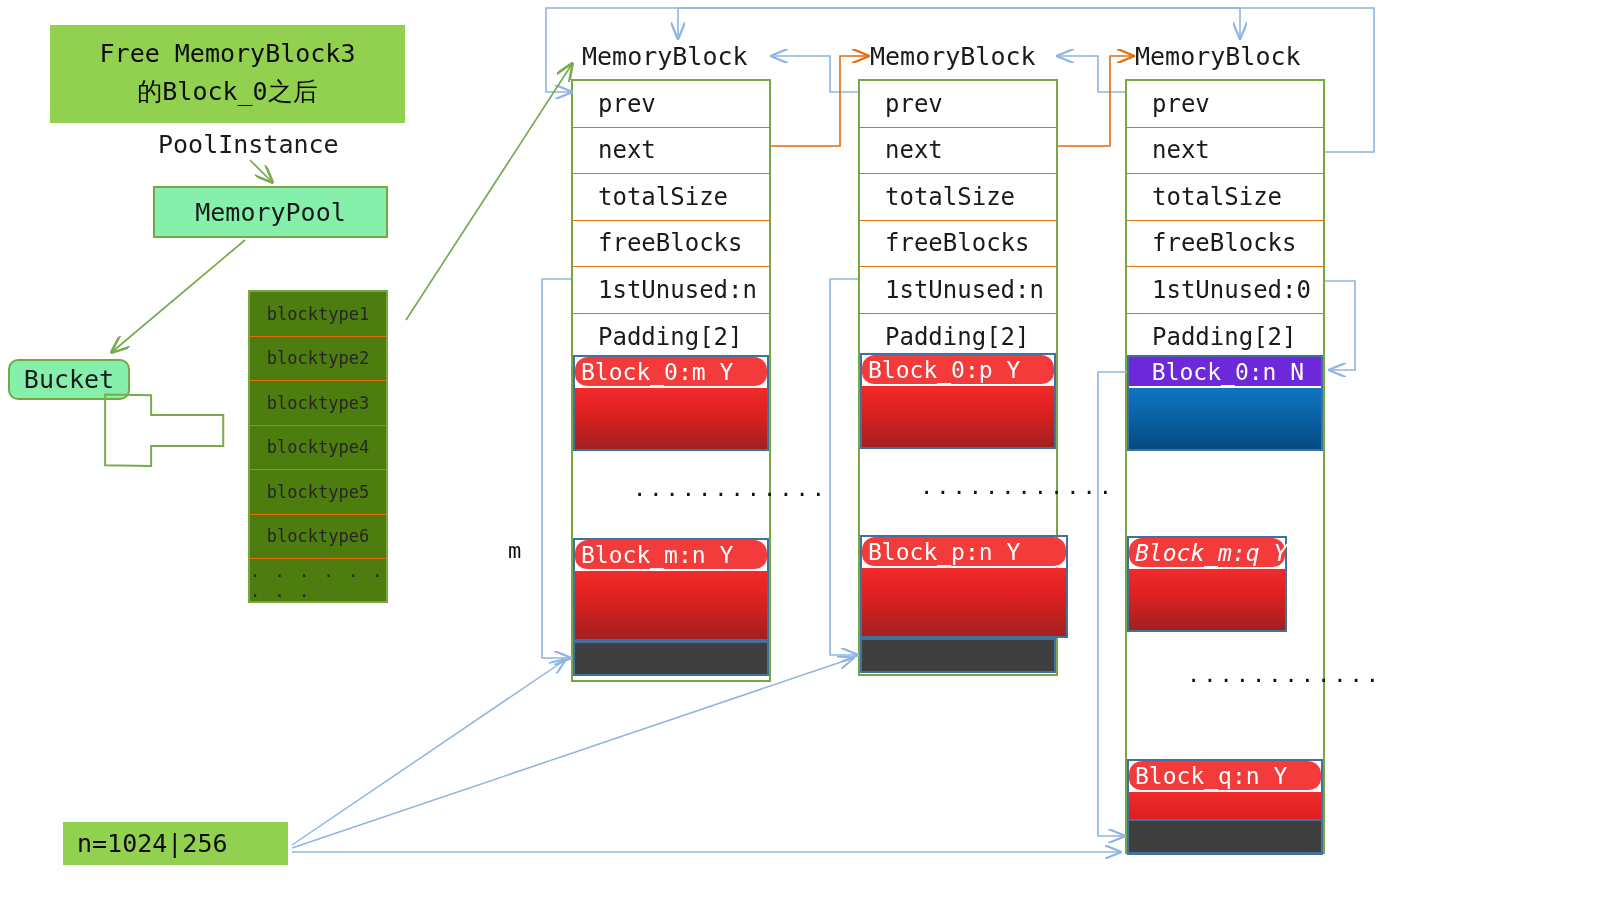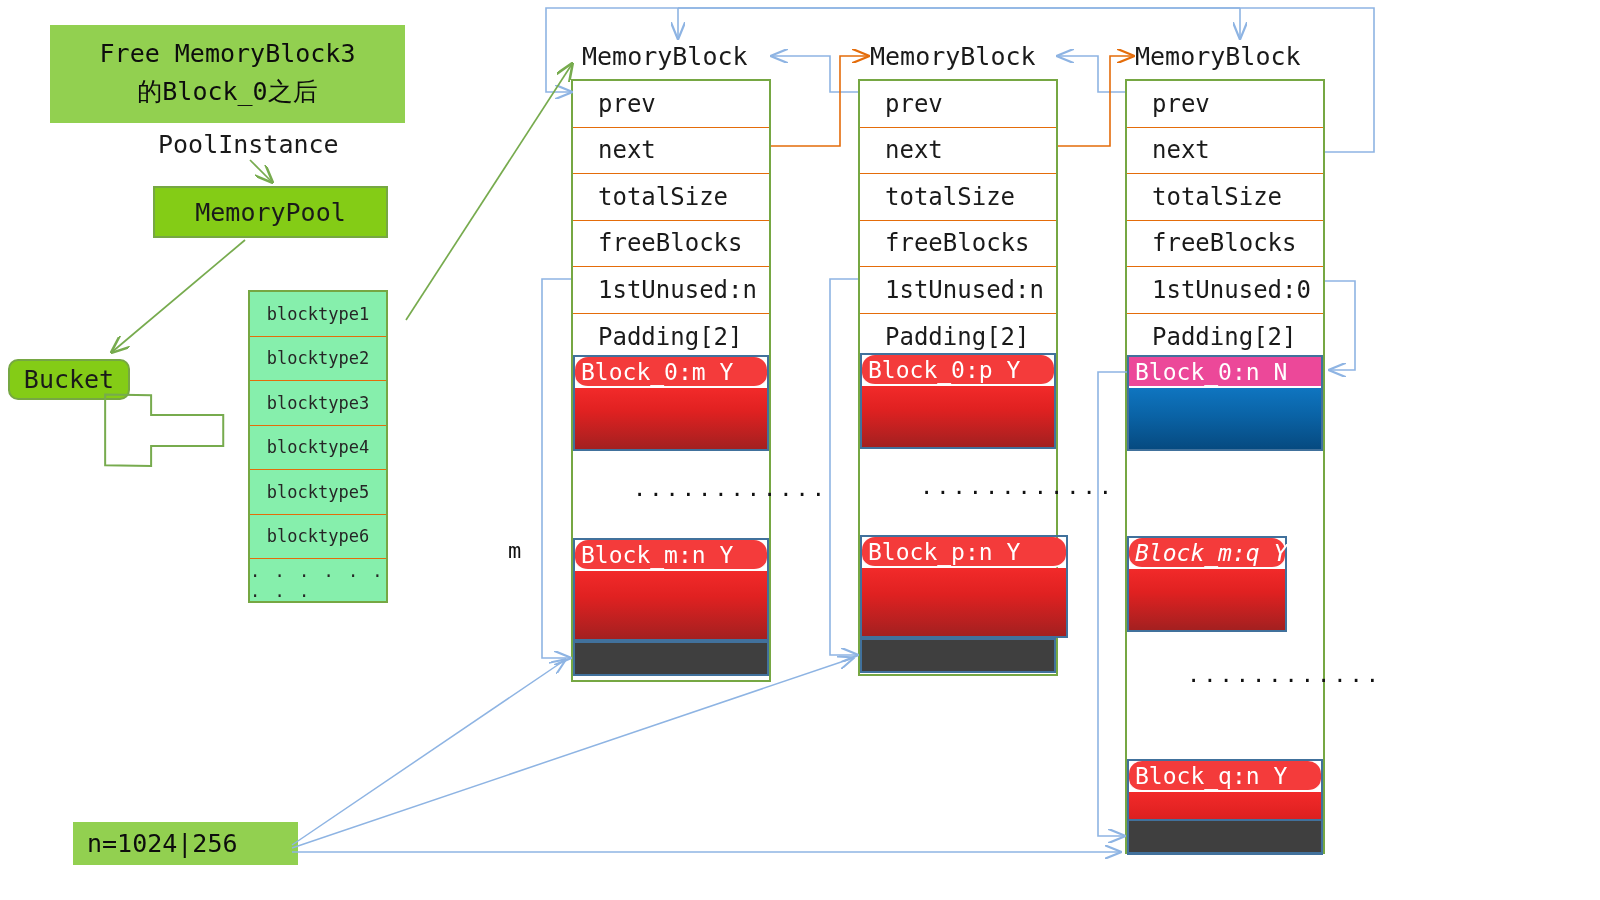--- a/index.html
+++ b/index.html
@@ -17,29 +17,29 @@
     font-size:25px;line-height:38px;
     padding:10px 14px 12px 14px;
     white-space:pre-line;
     font-family:"DejaVu Sans Mono","Liberation Mono",monospace;
   }
   .plain-label{
     font-size:25px;color:#1a1a1a;white-space:nowrap;
     font-family:"DejaVu Sans Mono","Liberation Mono",monospace;
   }
   .green-box{
-    border:2px solid #76a743;background:#84cc16;
+    border:2px solid #76a743;background:#86efac;
     display:flex;align-items:center;justify-content:center;
     font-size:25px;color:#1a1a1a;
   }
   .green-box.rounded{border-radius:10px;}
 
   
   .bucket-list{
-    border:2px solid #76a743;background:#86efac;
+    border:2px solid #76a743;background:#4d7c0f;
   }
   .bucket-list .bt-row{
     border-bottom:1px solid #e46c0a;
     display:flex;align-items:center;justify-content:center;
     font-size:17px;color:#262626;height:44.5px;box-sizing:border-box;
   }
   .bucket-list .bt-row:last-child{border-bottom:none;letter-spacing:2px;}
 
   
   .mb-title{
@@ -63,21 +63,21 @@
     border:2px solid #41719c;
   }
   .blk .blk-hdr{
     height:31px;line-height:31px;
     font-size:23px;color:#ffffff;padding-left:6px;white-space:nowrap;
     box-sizing:border-box;border-bottom:2px solid #ffffff;
   }
   .blk .blk-body{width:100%;}
   .blk.red .blk-hdr{background:#f43b3b;border-radius:13px;}
   .blk.red .blk-body{background:linear-gradient(180deg,#f22a2a 0%,#e02121 38%,#a32020 100%);}
-  .blk.blue .blk-hdr{background:#ec4899;}
+  .blk.blue .blk-hdr{background:#6d28d9;text-align:center;}
   .blk.blue .blk-body{background:linear-gradient(180deg,#0f75c0 0%,#0a63a6 45%,#064a80 100%);}
   .blk.dark{border:2px solid #41719c;background:#3f3f3f;}
 
   .dots{
     position:absolute;font-size:22px;color:#111;letter-spacing:3px;
     font-family:"DejaVu Sans Mono","Liberation Mono",monospace;
   }
   .mlabel{position:absolute;font-size:22px;color:#111;}
 
   svg.overlay{position:absolute;left:0;top:0;width:1600px;height:900px;pointer-events:none;}
@@ -99,21 +99,21 @@
   <div class="abs bucket-list" style="left:248px;top:290px;width:140px;height:313px;">
     <div class="bt-row">blocktype1</div>
     <div class="bt-row">blocktype2</div>
     <div class="bt-row">blocktype3</div>
     <div class="bt-row">blocktype4</div>
     <div class="bt-row">blocktype5</div>
     <div class="bt-row">blocktype6</div>
     <div class="bt-row">. . . . . . . . .</div>
   </div>
 
-  <div class="abs green-banner" style="left:73px;top:822px;width:225px;line-height:27px;padding:8px 14px;font-size:25px;">n=1024|256</div>
+  <div class="abs green-banner" style="left:63px;top:822px;width:225px;line-height:27px;padding:8px 14px;font-size:25px;">n=1024|256</div>
 
   <div class="mlabel" style="left:508px;top:538px;">m</div>
 
   <div class="mb-title" style="left:582px;top:42px;">MemoryBlock</div>
   <div class="mb-box" style="left:571px;top:79px;width:200px;height:279px;">
     <div class="mb-field">prev</div>
     <div class="mb-field">next</div>
     <div class="mb-field">totalSize</div>
     <div class="mb-field">freeBlocks</div>
     <div class="mb-field">1stUnused:n</div>

